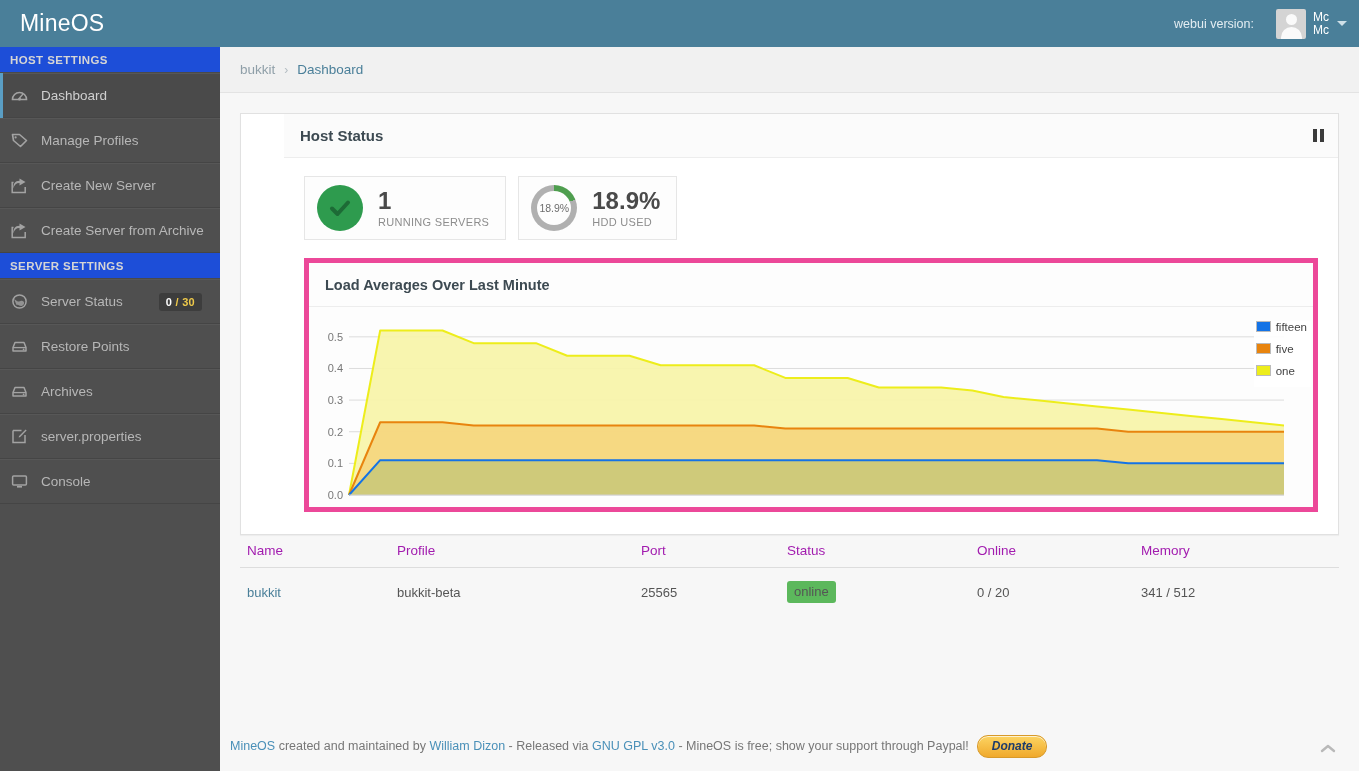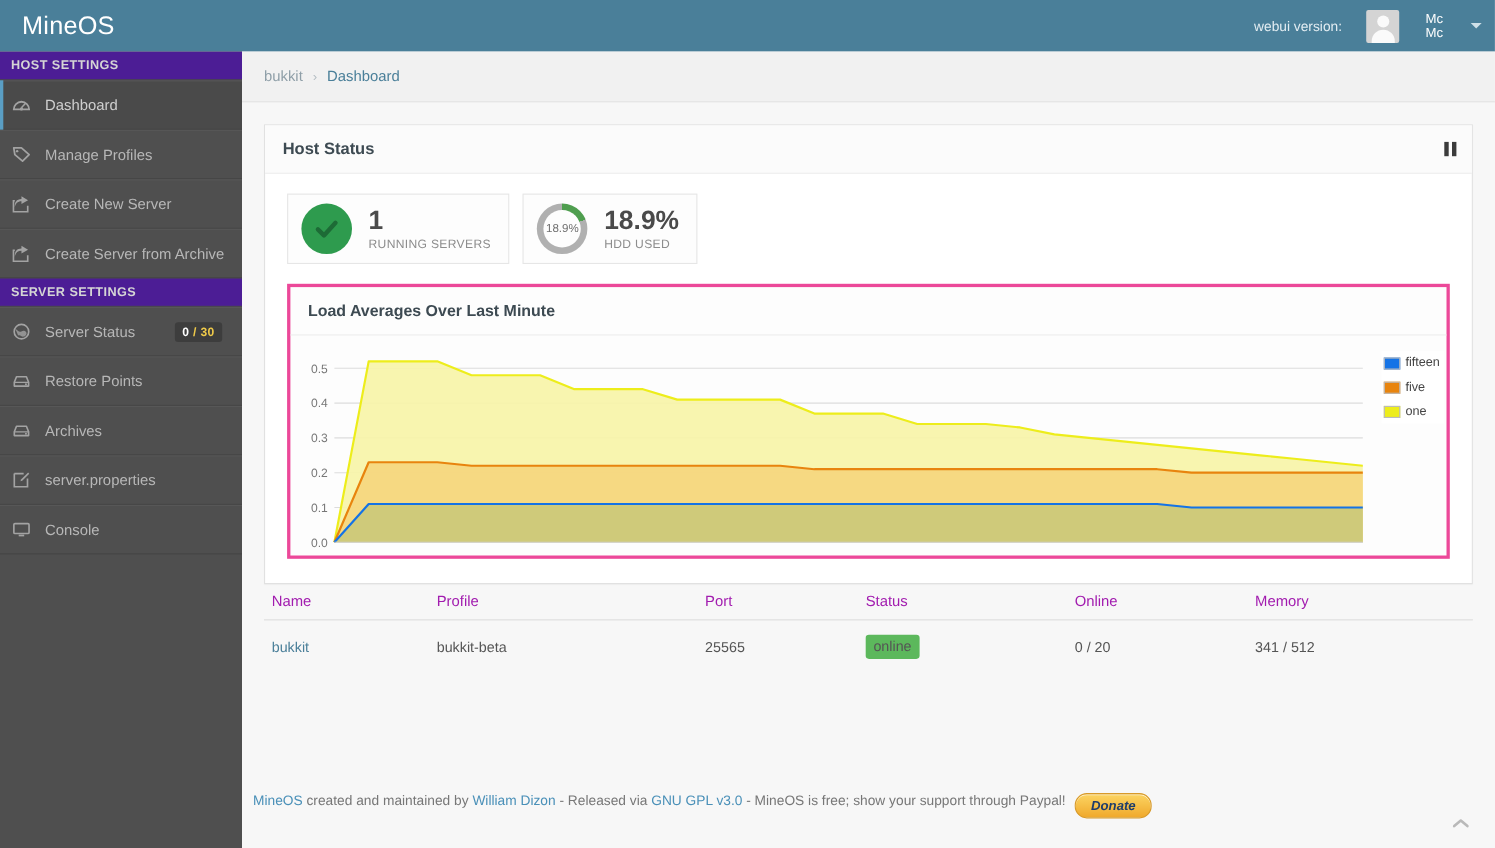--- a/index.html
+++ b/index.html
@@ -23,21 +23,21 @@
     color: #ffffff; font-size: 23px; font-weight: 400;
     letter-spacing: .2px;
   }
   #topright {
     margin-left: auto; display: flex; align-items: center;
     padding-right: 12px; height: 47px;
   }
   #webui-version {
     color: #e3edf2; font-size: 12.5px; margin-right: 22px;
   }
-  #user-menu { display: flex; align-items: center; cursor: pointer; gap: 17px; }
+  #user-menu { display: flex; align-items: center; cursor: pointer; }
   #avatar {
     width: 30px; height: 30px; background: #d4d4d4;
     border-radius: 2px; position: relative; overflow: hidden;
     margin-right: 7px;
   }
   #avatar .head {
     position: absolute; width: 11px; height: 11px; border-radius: 50%;
     background: #fafafa; left: 9.5px; top: 5px;
   }
   #avatar .body {
@@ -53,21 +53,21 @@
     border-right: 5px solid transparent; border-top: 5px solid #cfe0e8;
   }
 
   
   #sidebar {
     position: absolute; top: 47px; left: 0; width: 220px; height: 724px;
     background: #4f4f4f;
   }
   .side-head {
     height: 26px; line-height: 26px; padding-left: 10px;
-    background: #4c1d95; color: #d5d5d5;
+    background: #1d4ed8; color: #d5d5d5;
     font-size: 11.5px; font-weight: bold; letter-spacing: .4px;
     border-bottom: 1px solid #4a4a4a;
   }
   .side-item {
     height: 45px; display: flex; align-items: center;
     padding-left: 11px; cursor: pointer;
     border-bottom: 1px solid #454545;
     border-top: 1px solid #575757;
     color: #b7b7b7; font-size: 13.5px;
     position: relative;
@@ -107,20 +107,21 @@
   .crumb { color: #8f9fa8; font-size: 13.5px; }
   .crumb.link { color: #4a7f99; cursor: pointer; }
   .crumb-sep { color: #b3bcc2; margin: 0 9px; font-size: 12px; }
 
   
   #host-panel {
     margin: 20px 20px 0 20px;
     background: #ffffff;
     border: 1px solid #e1e1e1;
     box-shadow: 0 1px 1px rgba(0,0,0,.04);
+    padding-left: 43px;
   }
   #panel-head {
     height: 44px; display: flex; align-items: center;
     padding: 0 14px 0 16px; border-bottom: 1px solid #ededed;
     background: #fbfbfb;
   }
   #panel-title { font-size: 15px; font-weight: bold; color: #3d4a52; }
   #pause-btn {
     margin-left: auto; cursor: pointer;
     display: flex; gap: 3px;
@@ -156,35 +157,35 @@
     position: relative;
   }
   .donut .hole {
     width: 34px; height: 34px; border-radius: 50%; background: #fdfdfd;
     display: flex; align-items: center; justify-content: center;
     font-size: 10.5px; color: #6e6e6e; font-weight: normal;
   }
 
   
   #chart-card {
-    margin: 10px 20px 22px 20px; border: 3px solid #ec4899; background: #fdfdfd;
+    margin: 10px 20px 22px 20px; border: 5px solid #ec4899; background: #fdfdfd;
   }
   #chart-head {
     height: 44px; display: flex; align-items: center; padding-left: 16px;
     border-bottom: 1px solid #ededed;
   }
   #chart-title { font-size: 14.5px; font-weight: bold; color: #3d4a52; }
   #plot-wrap { position: relative; height: 200px; padding: 6px 0 0 0; }
   #plot-svg { display: block; }
   #legend {
     position: absolute; right: 2px; top: 14px;
     background: rgba(255,255,255,.92);
     font-size: 11.5px; color: #444;
   }
-  .leg-row { display: flex; align-items: center; height: 22px; padding-right: 4px; }
+  .leg-row { display: flex; height: 22px; padding-right: 4px; }
   .leg-sw {
     width: 15px; height: 11px; border: 1px solid #bbb;
     margin-right: 5px; margin-left: 2px;
   }
 
   
   #srv-table { margin: 0 20px; }
   .tbl-head {
     display: flex; border-bottom: 1px solid #dddddd;
     padding: 8px 0 9px 0;
@@ -200,21 +201,21 @@
   .c6 { width: 180px; }
   .link-cell { color: #4a7f99 !important; cursor: pointer; }
   .badge-online {
     background: #5cb85c; color: #ffffff; font-size: 11.5px;
     padding: 3px 7px 4px 7px; border-radius: 3px; display: inline-block;
   }
 
   
   #footer {
     position: absolute; left: 0; bottom: 0; width: 1139px; height: 50px;
-    display: flex; align-items: flex-start; padding-left: 10px;
+    display: flex; align-items: center; padding-left: 10px;
     font-size: 12.5px; color: #777;
   }
   #footer a { color: #4a90b8; text-decoration: none; cursor: pointer; }
   #donate {
     margin-left: 8px;
     background: linear-gradient(#fcd462, #f0a92c);
     border: 1px solid #d89a2a; border-radius: 11px;
     padding: 3px 14px 4px 14px; font-size: 12px; font-weight: bold;
     font-style: italic; color: #1e3d6b; cursor: pointer;
     box-shadow: inset 0 1px 0 rgba(255,255,255,.7);

